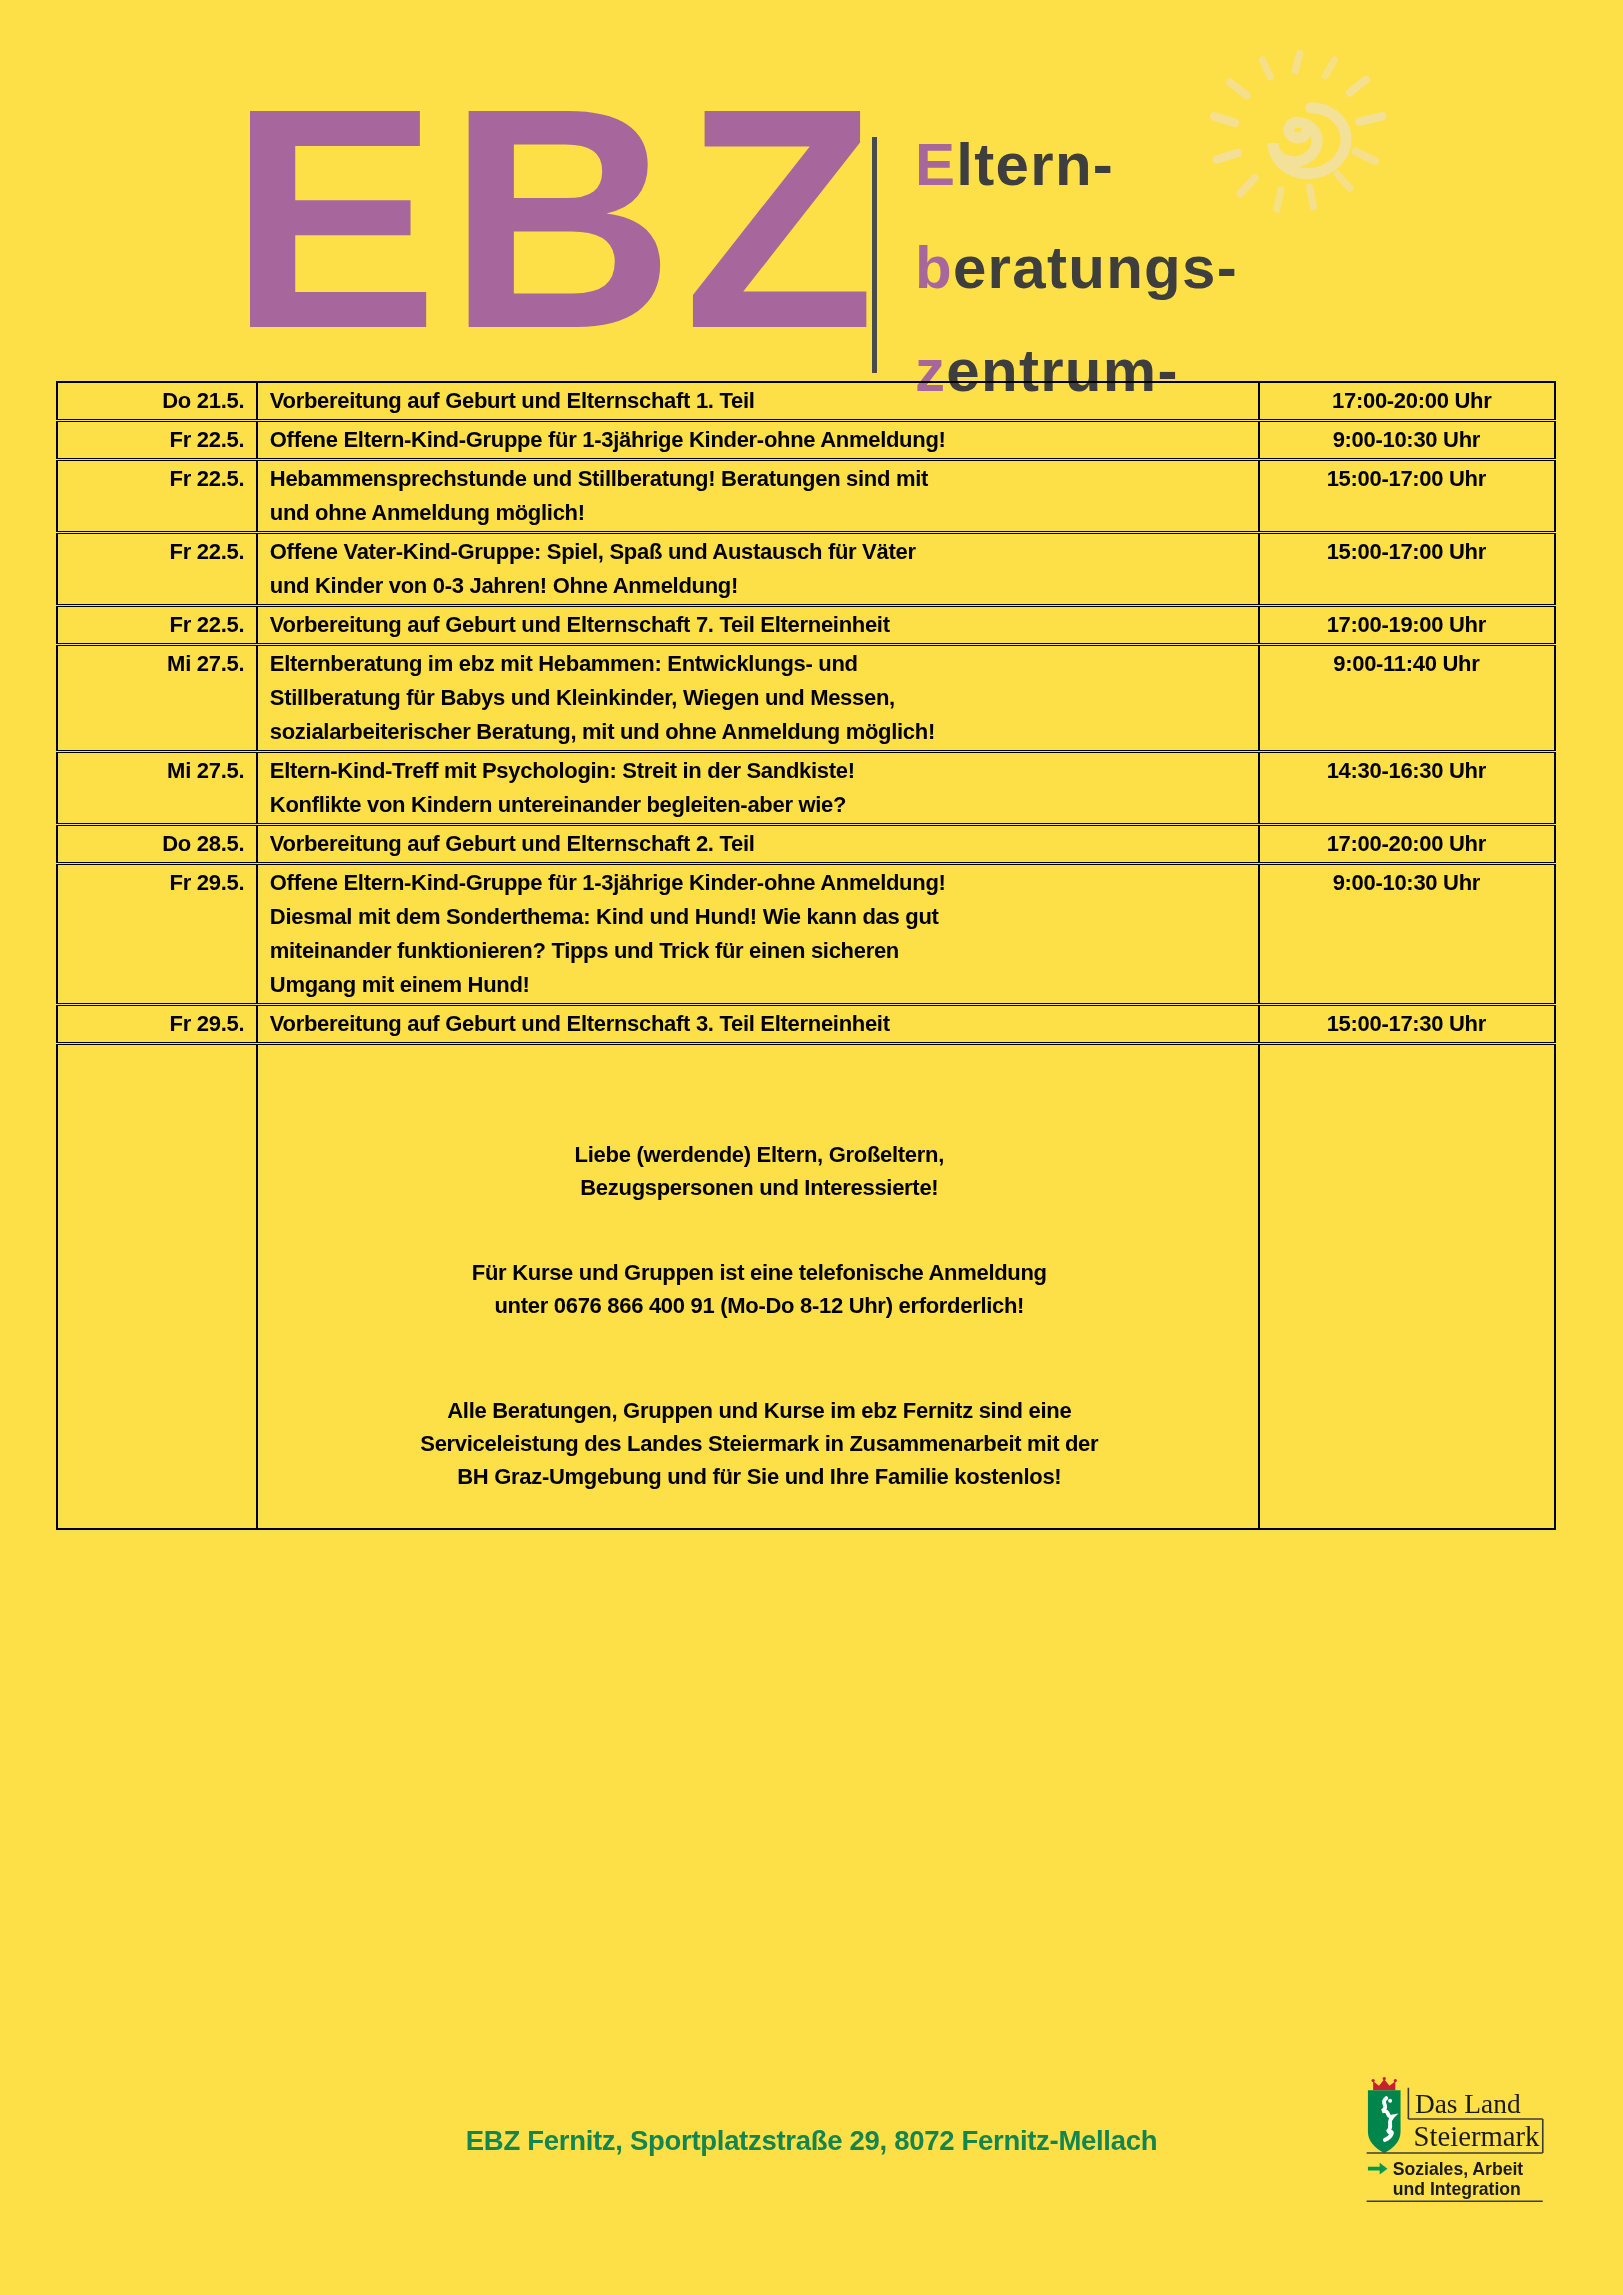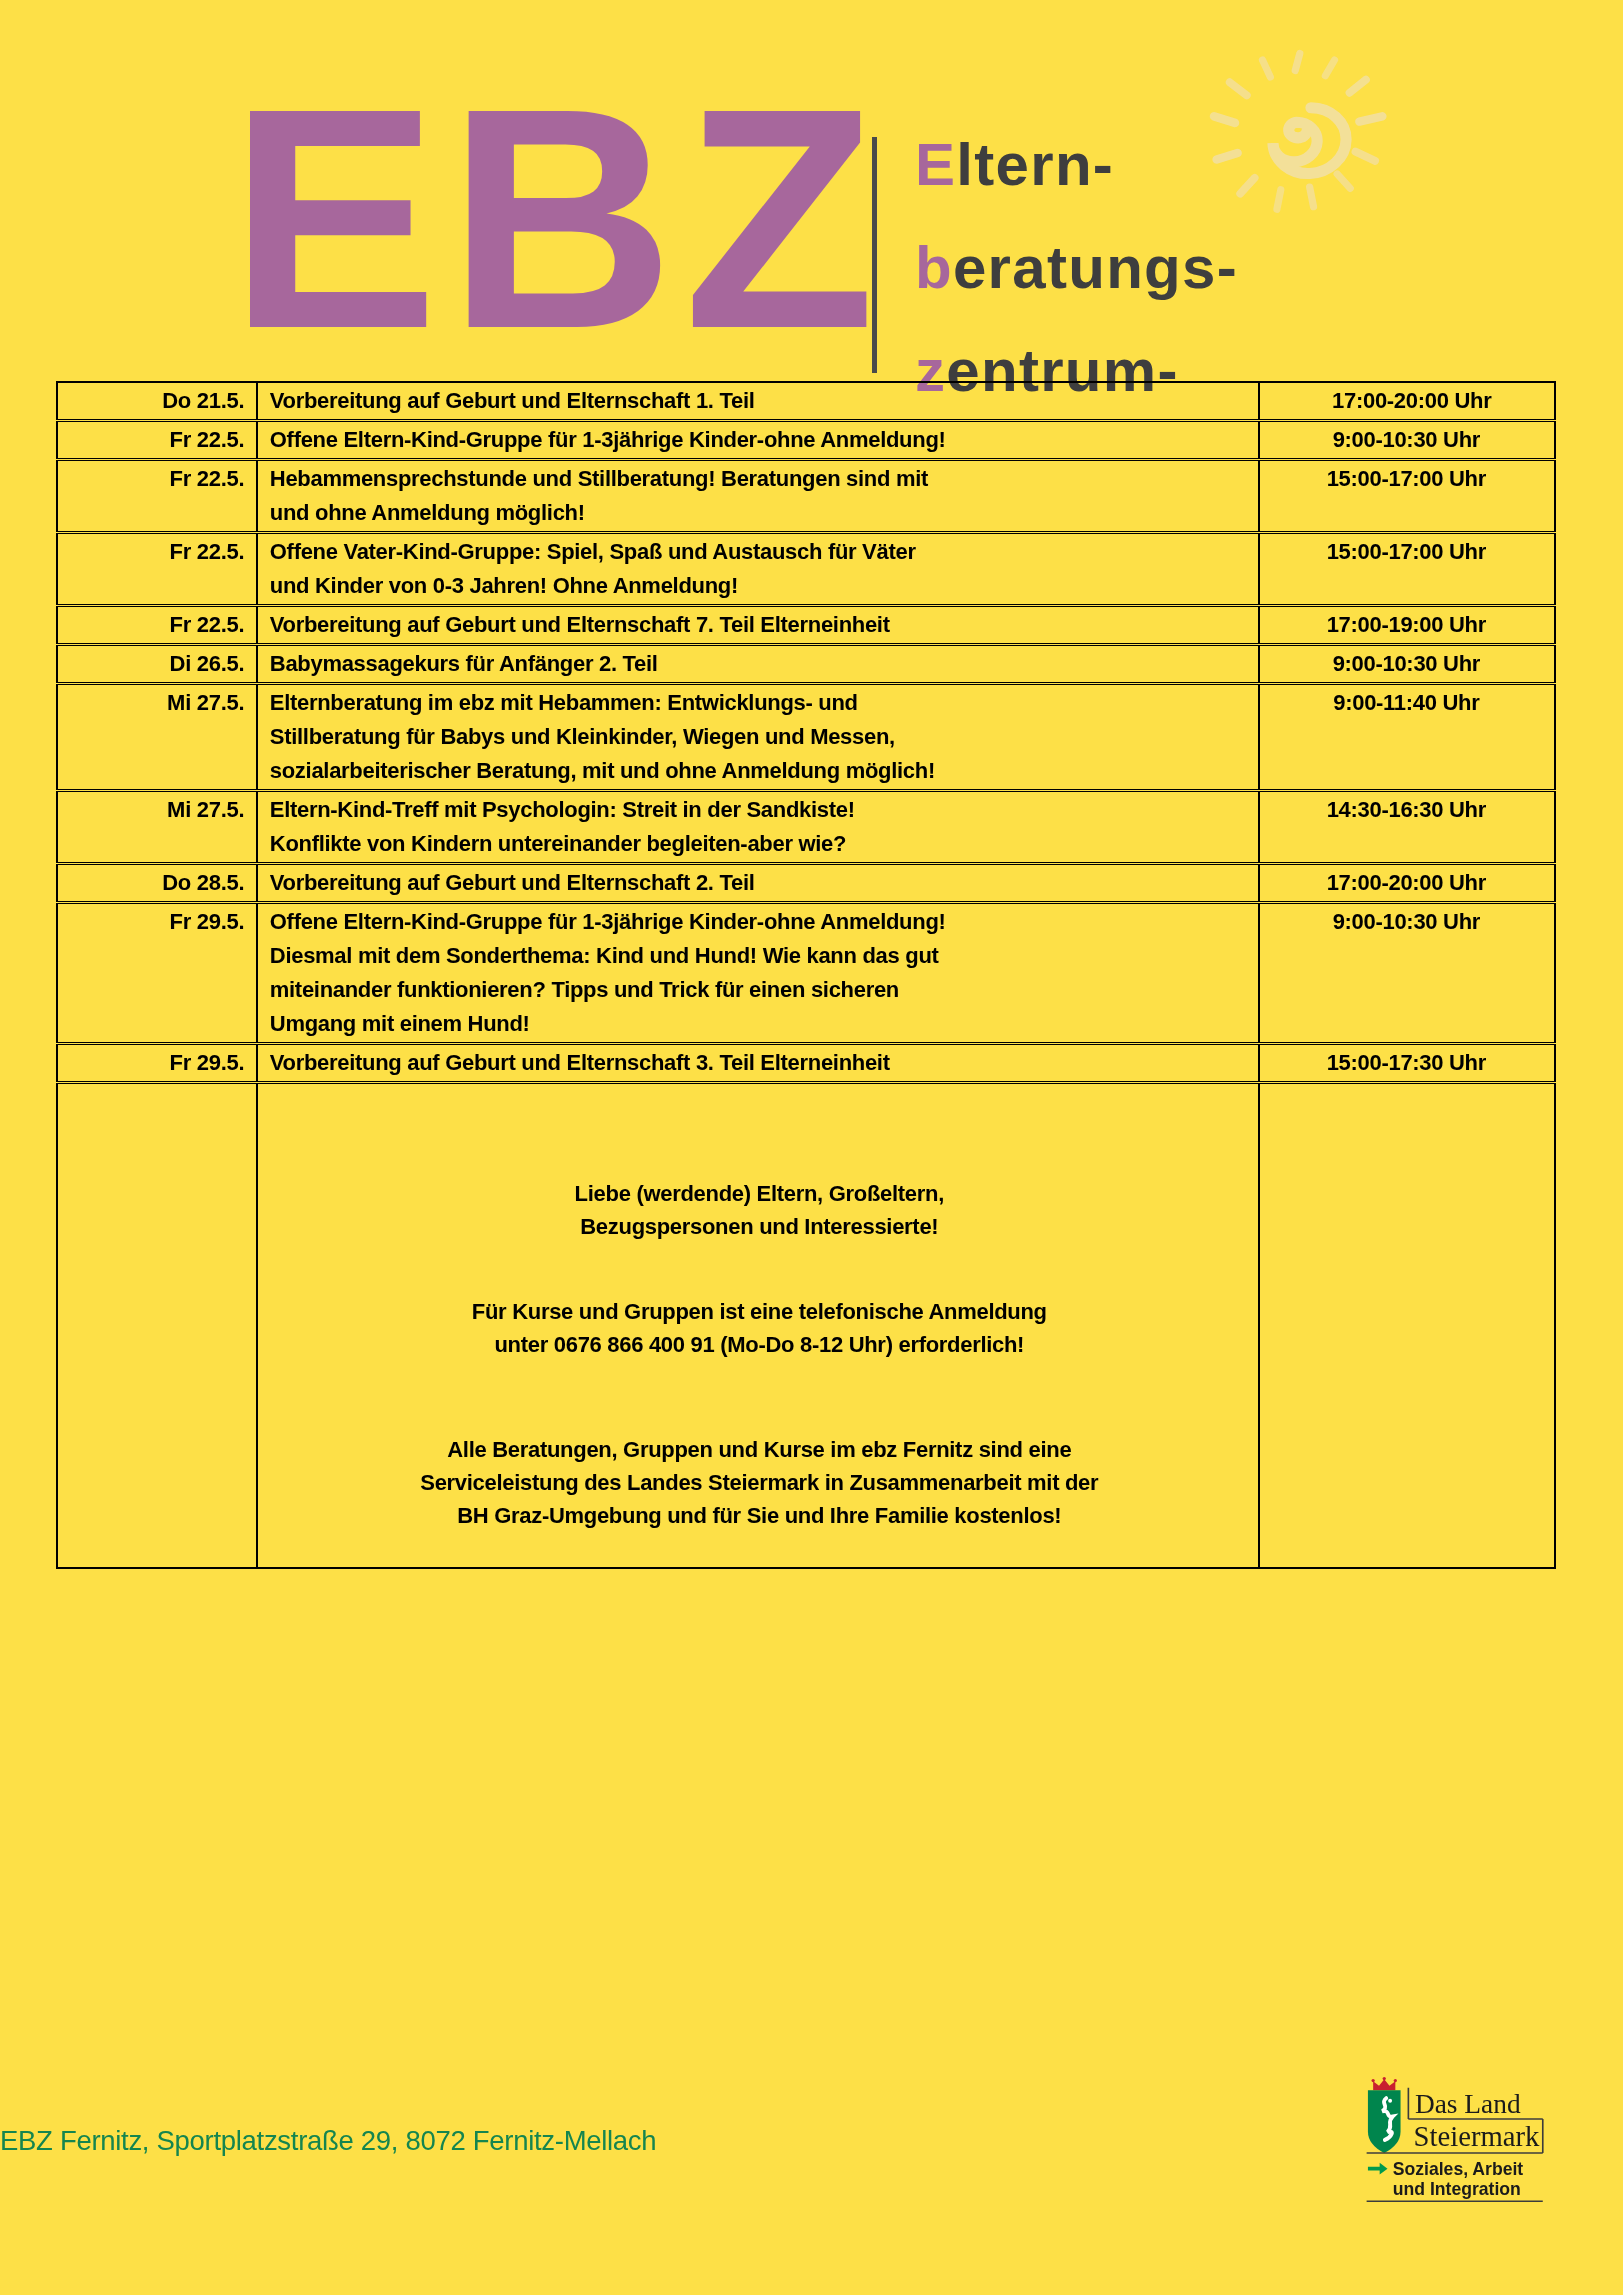--- a/index.html
+++ b/index.html
@@ -86,24 +86,26 @@
   .notice-p.p0 { margin-top: 58px; }
   .notice-p.p1 { margin-top: 18px; }
   .notice-p.p2 { margin-top: 38px; }
 
   
   .footer-address {
     position: absolute;
     left: 0;
     top: 2125px;
     width: 1623px;
+    text-align: center;
     font-size: 27.5px;
     line-height: 31px;
     color: #15854f;
     letter-spacing: -0.3px;
+    font-weight: bold;
   }
   .land-logo { position: absolute; left: 1361px; top: 2076px; }
 </style>
 </head>
 <body>
 
 <div class="page">
 
   <header>
     <div class="ebz-acronym">EBZ</div>
@@ -163,25 +165,20 @@
         <td class="c-desc">Offene Vater-Kind-Gruppe: Spiel, Spaß und Austausch für Väter
 und Kinder von  0-3 Jahren! Ohne Anmeldung!</td>
         <td class="c-time">15:00-17:00 Uhr</td>
       </tr>
       <tr>
         <td class="c-date">Fr 22.5.</td>
         <td class="c-desc">Vorbereitung auf Geburt und Elternschaft 7. Teil Elterneinheit</td>
         <td class="c-time">17:00-19:00 Uhr</td>
       </tr>
       <tr>
-        <td class="c-date">Di 26.5.</td>
-        <td class="c-desc">Babymassagekurs für Anfänger 2. Teil</td>
-        <td class="c-time">9:00-10:30 Uhr</td>
-      </tr>
-      <tr>
         <td class="c-date">Mi 27.5.</td>
         <td class="c-desc">Elternberatung im ebz mit Hebammen: Entwicklungs- und
 Stillberatung für Babys und Kleinkinder, Wiegen und Messen,
 sozialarbeiterischer Beratung, mit und ohne Anmeldung möglich!</td>
         <td class="c-time">9:00-11:40 Uhr</td>
       </tr>
       <tr>
         <td class="c-date">Mi 27.5.</td>
         <td class="c-desc">Eltern-Kind-Treff mit Psychologin: Streit in der Sandkiste!
 Konflikte von Kindern untereinander begleiten-aber wie?</td>

